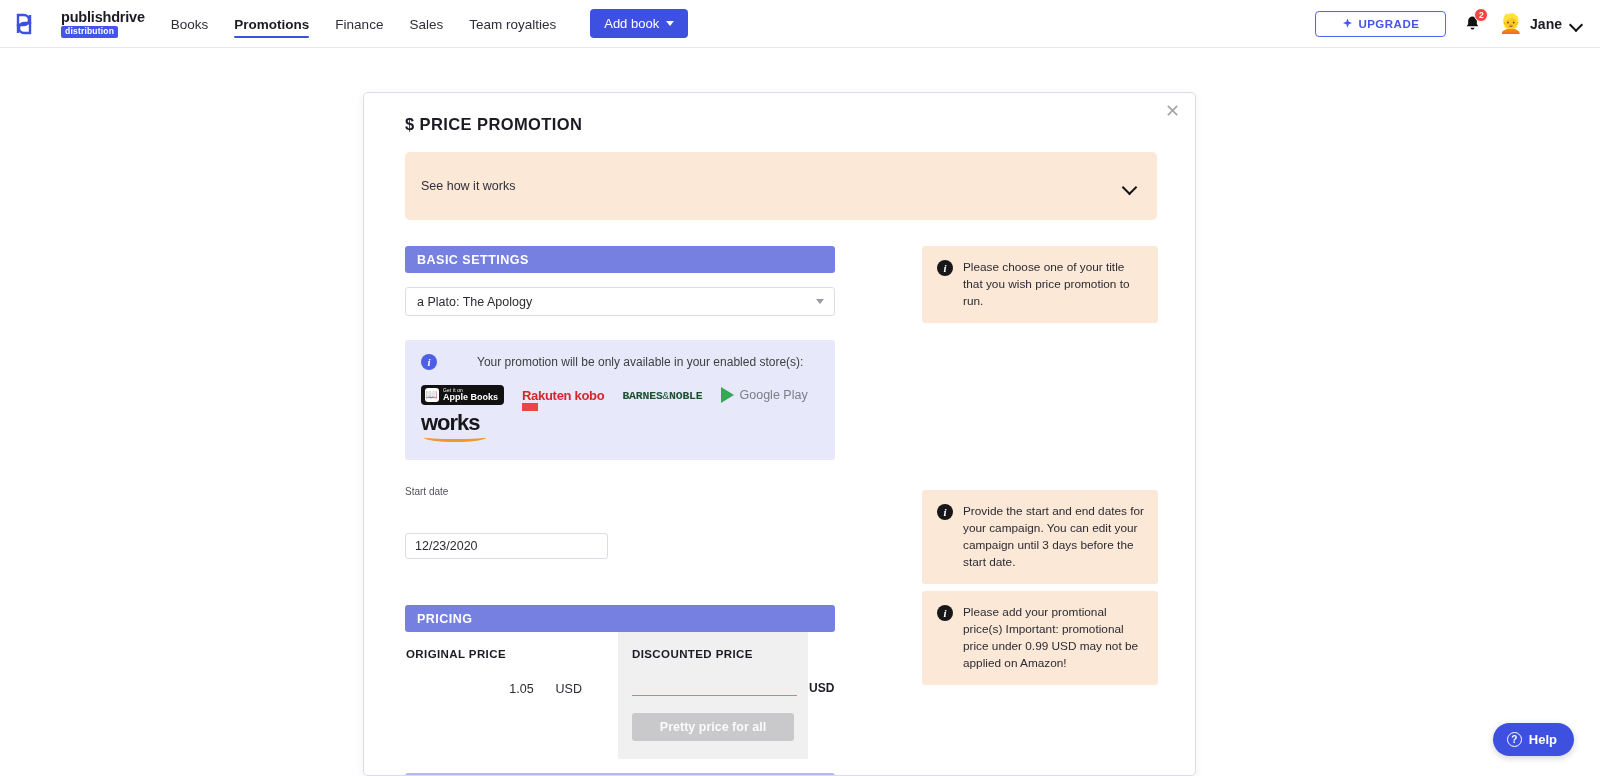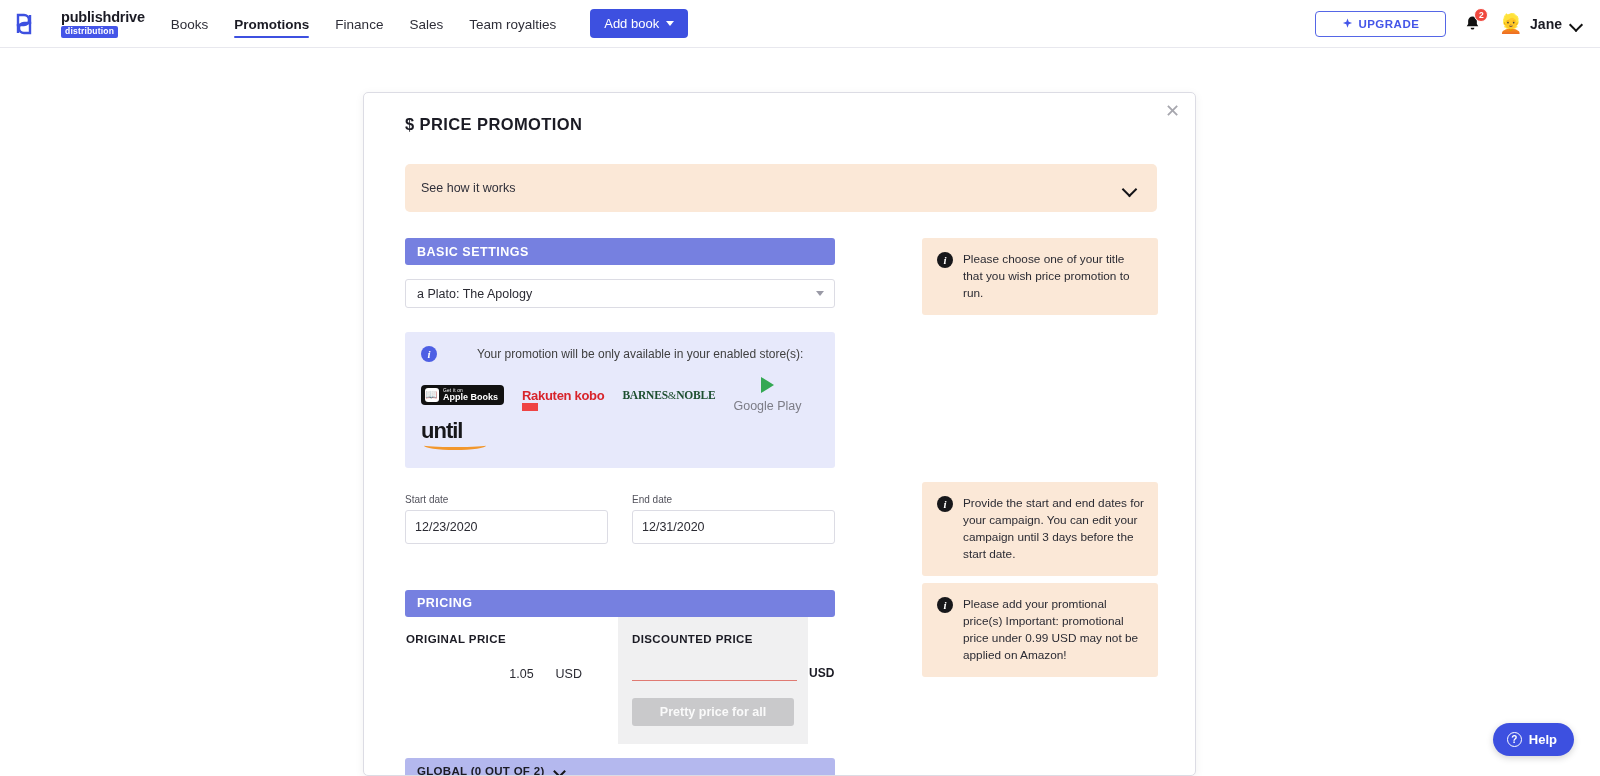--- a/index.html
+++ b/index.html
@@ -101,24 +101,24 @@
     position: absolute; top: 9px; right: 15px;
     font-size: 18px; color: #a7a7ae; cursor: pointer;
     line-height: 1; font-family: "Liberation Sans", sans-serif;
   }
   .modal-title {
     font-size: 16.5px; font-weight: 700; color: #1b1b24;
     letter-spacing: .4px; padding-top: 4px;
   }
 
   .howitworks {
-    margin-top: 30px;
+    margin-top: 18px;
     background: #fbe8d7;
     border-radius: 5px;
-    height: 48px;
+    height: 68px;
     display: flex; align-items: center; justify-content: space-between;
     padding: 0 20px 0 16px;
     cursor: pointer;
   }
   .howitworks-label { font-size: 12.5px; color: #30303a; }
   .chev-dark {
     width: 14px; height: 9px; position: relative;
   }
   .chev-dark::before {
     content:""; position:absolute; left:1px; top:0;
@@ -181,48 +181,48 @@
     background: #fff; display:flex; align-items:center; justify-content:center;
   }
   .ab-book { font-size: 10px; line-height: 1; }
   .ab-txt { color: #fff; line-height: 1.05; }
   .ab-top { font-size: 4.8px; letter-spacing: .2px; display:block; }
   .ab-bot { font-size: 9px; font-weight: 700; display:block; }
   .logo-kobo { font-size: 13px; font-weight: 700; color: #d8242b; letter-spacing: -.3px; position: relative; }
   .logo-kobo .ul { border-bottom: 8px solid #ef4444; }
   .logo-bn {
     font-size: 11.5px; font-weight: 700; color: #1d4f30;
-    font-family: Liberation Serif, serif; letter-spacing: -.2px;
+    font-family: Liberation Mono, monospace; letter-spacing: -.2px;
   }
   .logo-bn .amp { font-weight: 400; font-size: 11px; }
-  .logo-gp { display: flex; align-items: center; gap: 6px; flex-direction: column; }
+  .logo-gp { display: flex; align-items: center; gap: 6px; }
   .gp-tri {
     width: 0; height: 0;
     border-top: 8px solid transparent; border-bottom: 8px solid transparent;
     border-left: 13px solid #34a853;
   }
   .gp-txt { font-size: 12.5px; color: #7c7c86; }
   .logo-amazon {
     margin-top: 8px; position: relative;
     font-size: 22px; font-weight: 700; color: #17171a;
     letter-spacing: -1px; line-height: .95;
   }
   .amz-smile {
     display:block; width: 62px; height: 9px; margin-top: -1px; margin-left: 3px;
     border-bottom: 3px solid #f2972c; border-radius: 0 0 60% 60%;
   }
 
   .dates-row { display: flex; gap: 24px; margin-top: 26px; }
   .date-group { width: 203px; }
   .field-label { font-size: 10px; color: #52525c; margin-bottom: 5px; display: block; }
   .date-input {
-    width: 100%; height: 34px;
+    width: 100%; height: 26px;
     border: 1px solid #dcdce4; border-radius: 3px;
     font-size: 12.5px; color: #2b2b33;
-    padding: 0 9px; font-family: inherit; background: #fff;
+    padding: 0 9px; font-family: inherit; background: #fff; margin-top: 31px;
   }
 
   .pricing-wrap { margin-top: 46px; position: relative; }
   .price-cols { display: flex; }
   .price-col-left { width: 213px; padding: 16px 0 0 1px; }
   .price-col-right {
     width: 190px; background: #f0f0f1;
     padding: 16px 14px 18px 14px;
   }
   .price-col-head {
@@ -402,33 +402,29 @@
 
               <div class="logo-bn"><span>BARNES</span><span class="amp">&amp;</span><span>NOBLE</span></div>
 
               <div class="logo-gp">
                 <span class="gp-tri"></span>
                 <span class="gp-txt">Google Play</span>
               </div>
             </div>
 
             <div class="logo-amazon">
-              <span>until</span>
+              <span>works</span>
               <span class="amz-smile"></span>
             </div>
           </div>
 
           <div class="dates-row">
             <div class="date-group">
               <span class="field-label">Start date</span>
               <input class="date-input" value="12/23/2020" style="">
-            </div>
-            <div class="date-group">
-              <span class="field-label">End date</span>
-              <input class="date-input" value="12/31/2020" style="">
             </div>
           </div>
 
           <div class="pricing-wrap">
             <div class="section-head">PRICING</div>
 
             <div class="price-cols">
               <div class="price-col-left">
                 <div class="price-col-head">ORIGINAL PRICE</div>
                 <div class="orig-price-line">

